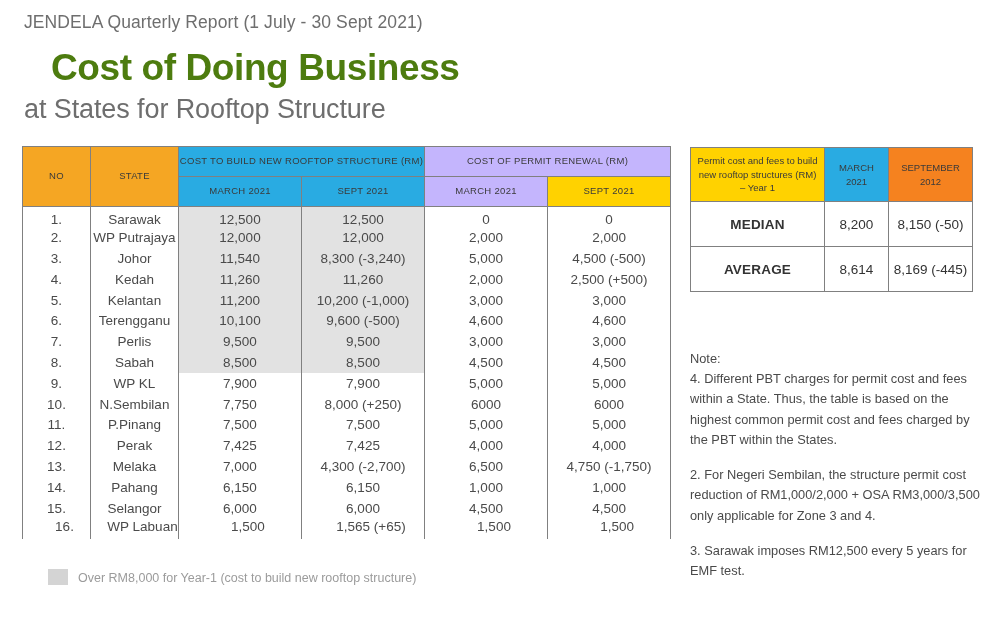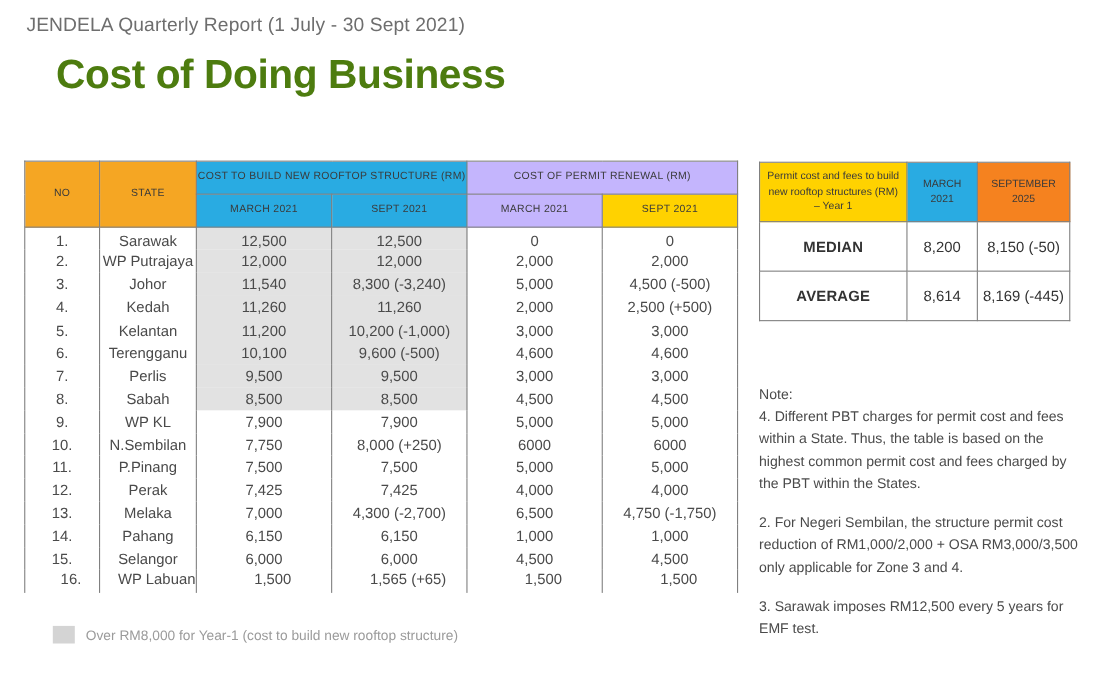--- a/index.html
+++ b/index.html
@@ -135,20 +135,21 @@
   #notes p { margin: 0; }
   #notes p.gap { margin-top: 15px; }
 </style>
 </head>
 <body>
 
 <div id="page">
 
   <div class="kicker">JENDELA Quarterly Report (1 July - 30 Sept 2021)</div>
   <div class="title">Cost of Doing Business</div>
+  <div class="subtitle">at States for Rooftop Structure</div>
 
   <table id="main-table">
     <colgroup>
       <col class="w-no">
         <col class="w-state">
         <col class="w-b1">
         <col class="w-b2">
         <col class="w-g1">
         <col class="w-g2">
     </colgroup>
@@ -306,21 +307,21 @@
   <table id="summary-table">
     <colgroup>
         <col class="w-s1">
         <col class="w-s2">
         <col class="w-s3">
       </colgroup>
     <thead>
       <tr>
         <th class="s-yellow">Permit cost and fees to build new rooftop structures (RM) – Year 1</th>
         <th class="s-blue">MARCH 2021</th>
-        <th class="s-orange">SEPTEMBER 2025</th>
+        <th class="s-orange">SEPTEMBER 2012</th>
       </tr>
     </thead>
     <tbody id="summary-table-body">
         <tr>
           <td class="lbl">MEDIAN</td>
           <td>8,200</td>
           <td>8,150 (-50)</td>
         </tr>
         <tr>
           <td class="lbl">AVERAGE</td>

